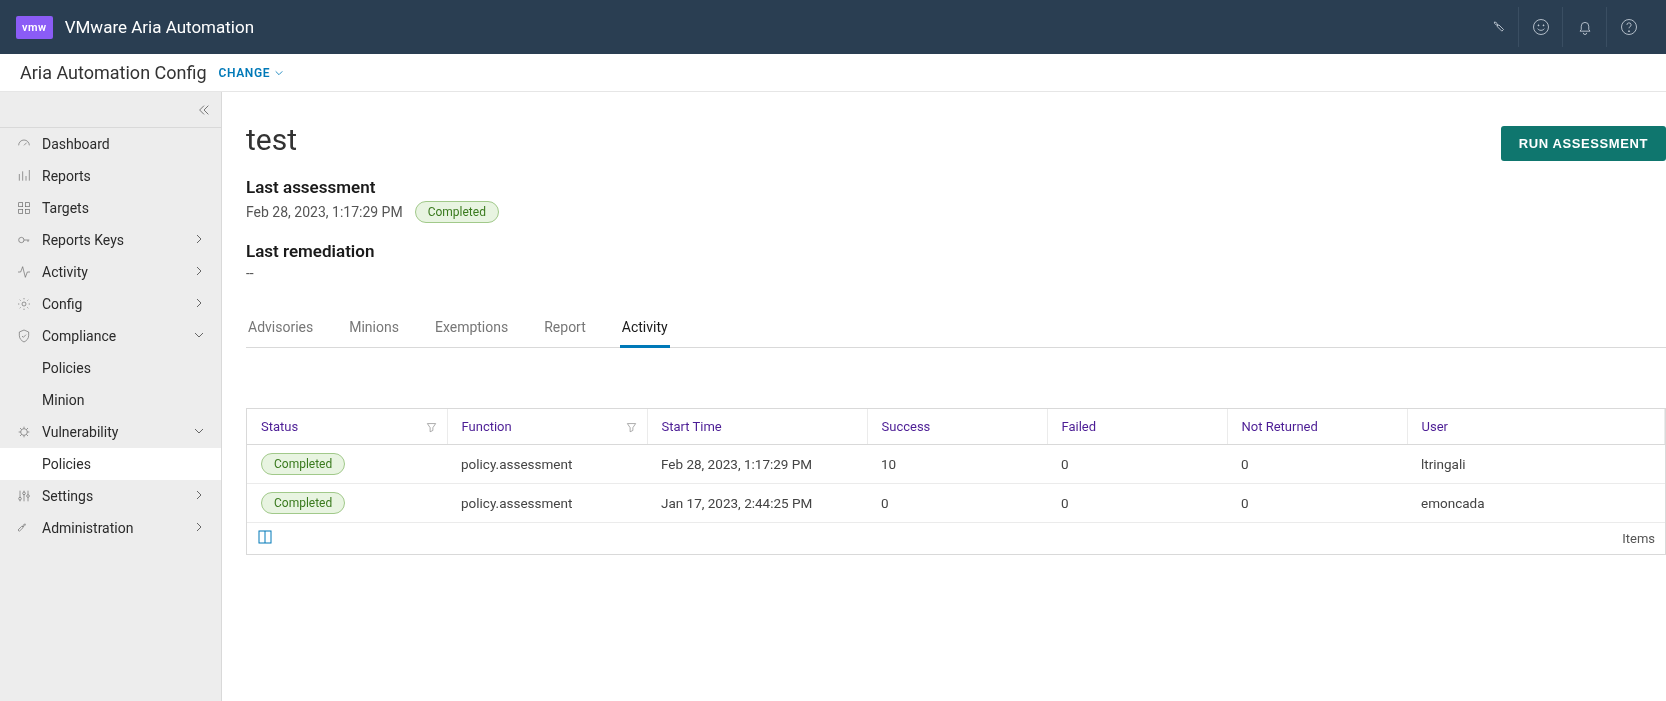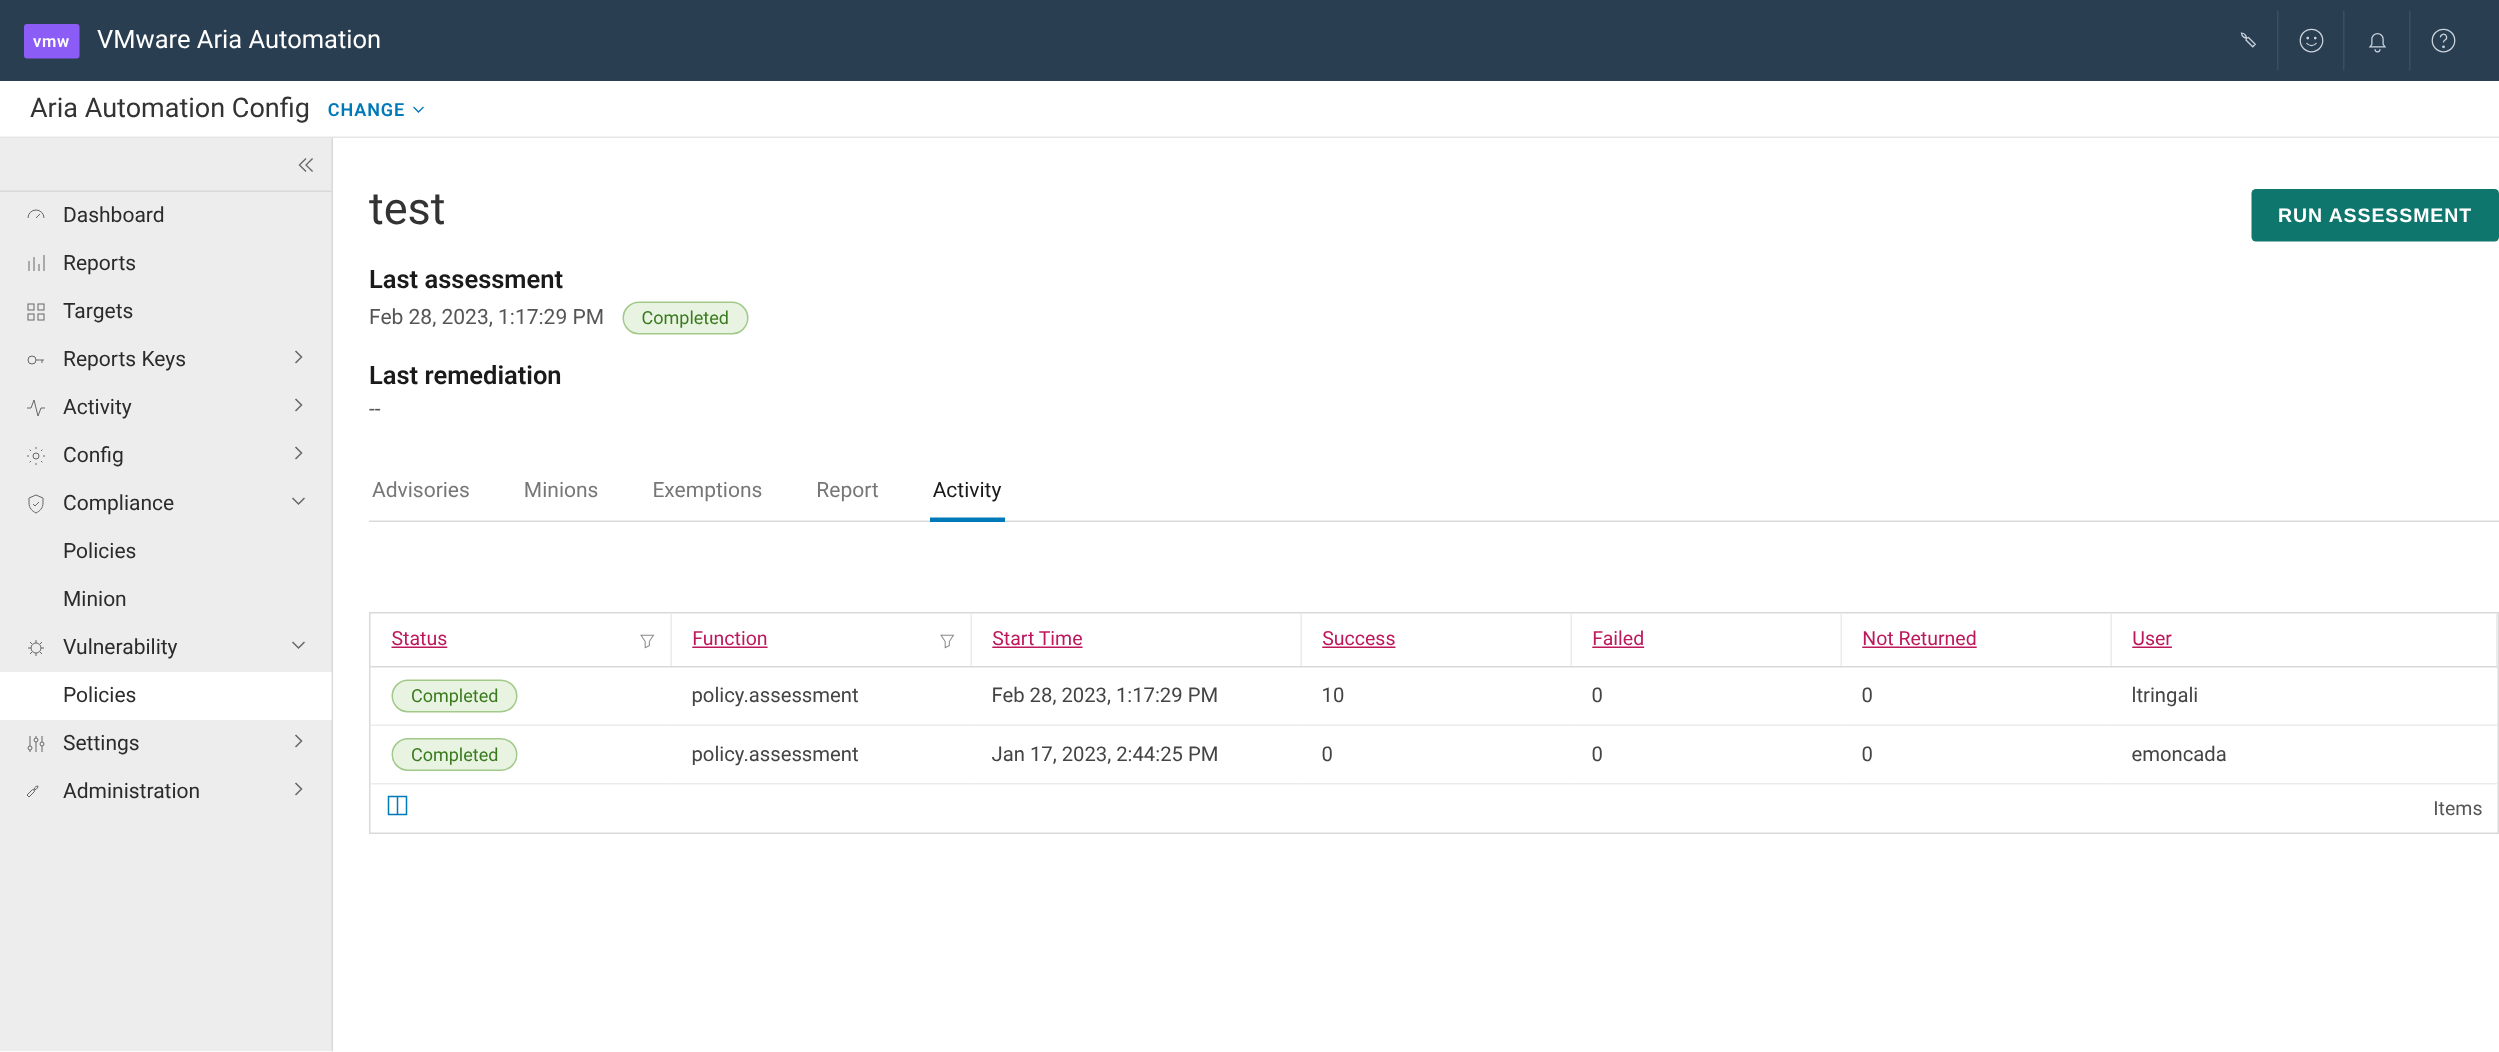--- a/index.html
+++ b/index.html
@@ -194,27 +194,26 @@
     margin-top: 60px;
     border: 1px solid #d9d9d9;
   }
   table {
     width: 100%;
     border-collapse: collapse;
   }
   thead th {
     text-align: left;
     font-weight: 400;
-    color: #be185d;
+    color: #4c1d95;
     font-size: 13px;
     padding: 10px 14px;
     border-bottom: 1px solid #d9d9d9;
     border-right: 1px solid #ebebeb;
     position: relative;
-    text-decoration: underline;
   }
   .filter-icon {
     position: absolute;
     right: 10px;
     top: 50%;
     transform: translateY(-50%);
     width: 11px;
     height: 11px;
     stroke: #888;
     fill: none;

